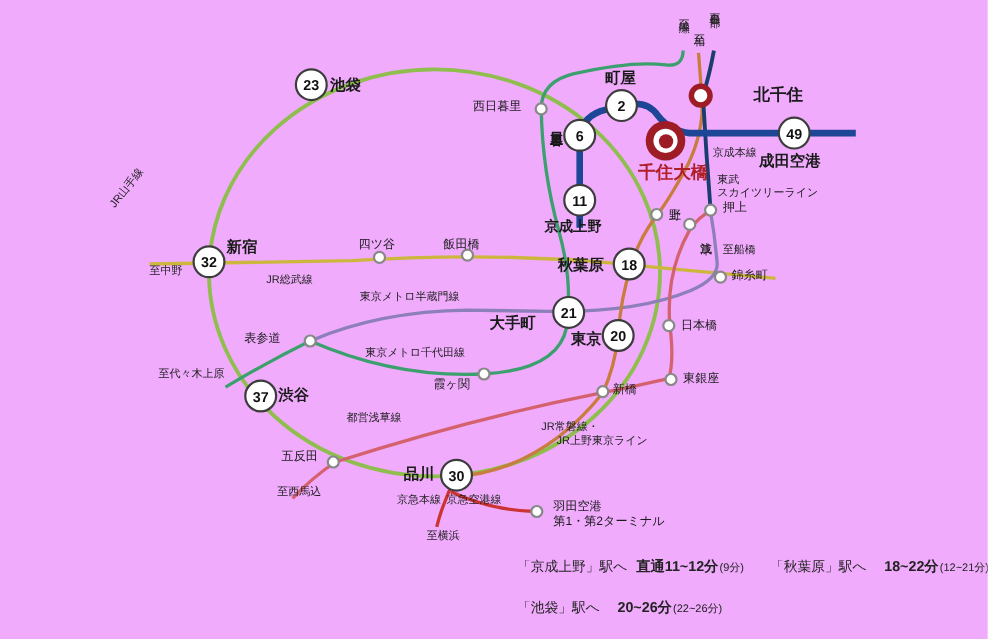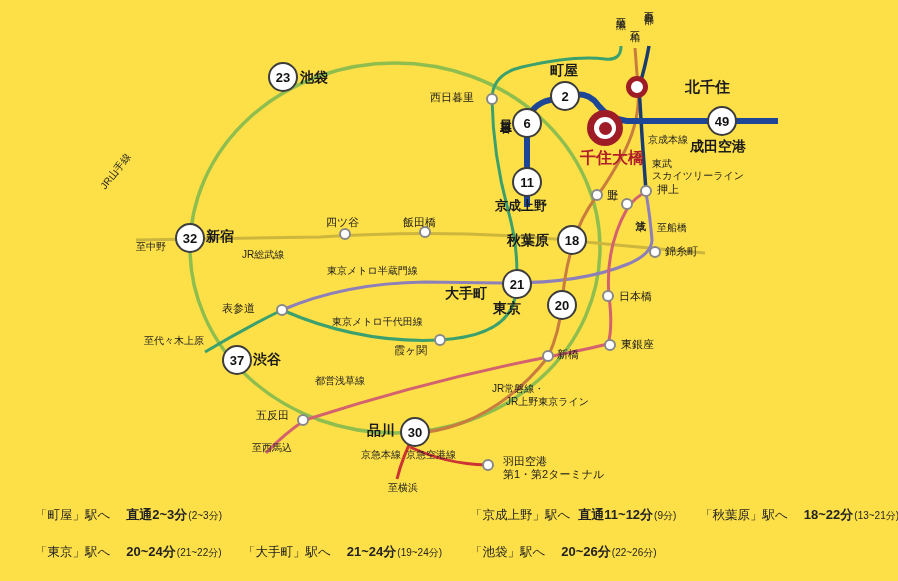--- a/index.html
+++ b/index.html
@@ -1,17 +1,17 @@
 <!DOCTYPE html>
 <html><head>
 <meta charset="utf-8">
 <style>
   html,body{margin:0;padding:0;background:#fff;}
   #stage{
-    position:relative;width:898px;height:581px;background:#fde047;overflow:hidden;
+    position:relative;width:898px;height:581px;background:#f0abfc;overflow:hidden;
     font-family:"Liberation Sans","DejaVu Sans",sans-serif;color:#1a1a1a;
   }
   #lines-svg{position:absolute;left:0;top:0;z-index:1;}
   .dot{
     position:absolute;width:8px;height:8px;background:#fff;border:2px solid #888;
     border-radius:50%;transform:translate(-50%,-50%);z-index:3;
   }
   .badge{
     position:absolute;width:26px;height:26px;background:#fff;border:2px solid #3c3c3c;
     border-radius:50%;transform:translate(-50%,-50%);z-index:4;
@@ -100,25 +100,25 @@
   <div class="lbl" style="left:430px;top:91px">西日暮里</div>
   <div class="lbl vert" style="left:498px;top:110px;font-weight:bold;font-size:12px">日暮里</div>
   <div class="lbl featured" style="left:580px;top:148px">千住大橋</div>
   <div class="lbl major" style="left:690px;top:138px">成田空港</div>
   <div class="lbl" style="left:657px;top:183px">押上</div>
   <div class="lbl vert" style="left:605px;top:180px">上野</div>
   <div class="lbl vert" style="left:633px;top:211px">浅草</div>
   <div class="lbl major" style="left:495px;top:198px;font-size:13px">京成上野</div>
   <div class="lbl major" style="left:507px;top:232px">秋葉原</div>
   <div class="lbl" style="left:665px;top:245px">錦糸町</div>
-  <div class="lbl major" style="left:206px;top:228px">新宿</div>
+  <div class="lbl major" style="left:206px;top:216px">新宿</div>
   <div class="lbl" style="left:326px;top:216px">四ツ谷</div>
   <div class="lbl" style="left:403px;top:216px">飯田橋</div>
   <div class="lbl major" style="left:445px;top:285px">大手町</div>
-  <div class="lbl major" style="left:493px;top:300px">東京</div>
+  <div class="lbl major" style="left:519px;top:300px">東京</div>
   <div class="lbl" style="left:619px;top:290px">日本橋</div>
   <div class="lbl" style="left:222px;top:302px">表参道</div>
   <div class="lbl major" style="left:253px;top:351px">渋谷</div>
   <div class="lbl" style="left:394px;top:344px">霞ヶ関</div>
   <div class="lbl" style="left:557px;top:348px">新橋</div>
   <div class="lbl" style="left:621px;top:338px">東銀座</div>
   <div class="lbl" style="left:256px;top:409px">五反田</div>
   <div class="lbl major" style="left:367px;top:422px">品川</div>
   <div class="lbl" style="left:503px;top:455px">羽田空港</div>
   <div class="lbl" style="left:503px;top:468px">第1・第2ターミナル</div>
@@ -138,32 +138,23 @@
 
   <div class="lbl dir-lbl vert" style="left:614px;top:10px">至綾瀬</div>
   <div class="lbl dir-lbl vert" style="left:628px;top:23px">至柏</div>
   <div class="lbl dir-lbl vert" style="left:642px;top:4px">至春日部</div>
   <div class="lbl dir-lbl" style="left:136px;top:241px">至中野</div>
   <div class="lbl dir-lbl" style="left:657px;top:222px">至船橋</div>
   <div class="lbl dir-lbl" style="left:144px;top:335px">至代々木上原</div>
   <div class="lbl dir-lbl" style="left:252px;top:442px">至西馬込</div>
   <div class="lbl dir-lbl" style="left:388px;top:482px">至横浜</div>
 
-  <div class="time-cell" style="left:35px;top:506px">
-    <span class="dest">「町屋」駅へ</span><span class="tval">直通2~3分</span><span class="tnote">(2~3分)</span>
-  </div>
   <div class="time-cell" style="left:470px;top:506px">
     <span class="dest">「京成上野」駅へ</span><span class="tval" style="margin-left:8px">直通11~12分</span><span class="tnote">(9分)</span>
   </div>
   <div class="time-cell" style="left:700px;top:506px">
-    <span class="dest">「秋葉原」駅へ</span><span class="tval">18~22分</span><span class="tnote">(13~21分)</span>
-  </div>
-  <div class="time-cell" style="left:35px;top:543px">
-    <span class="dest">「東京」駅へ</span><span class="tval">20~24分</span><span class="tnote">(21~22分)</span>
-  </div>
-  <div class="time-cell" style="left:243px;top:543px">
-    <span class="dest">「大手町」駅へ</span><span class="tval">21~24分</span><span class="tnote">(19~24分)</span>
+    <span class="dest">「秋葉原」駅へ</span><span class="tval">18~22分</span><span class="tnote">(12~21分)</span>
   </div>
   <div class="time-cell" style="left:470px;top:543px">
     <span class="dest">「池袋」駅へ</span><span class="tval">20~26分</span><span class="tnote">(22~26分)</span>
   </div>
 
 </div>
 
 </body></html>

